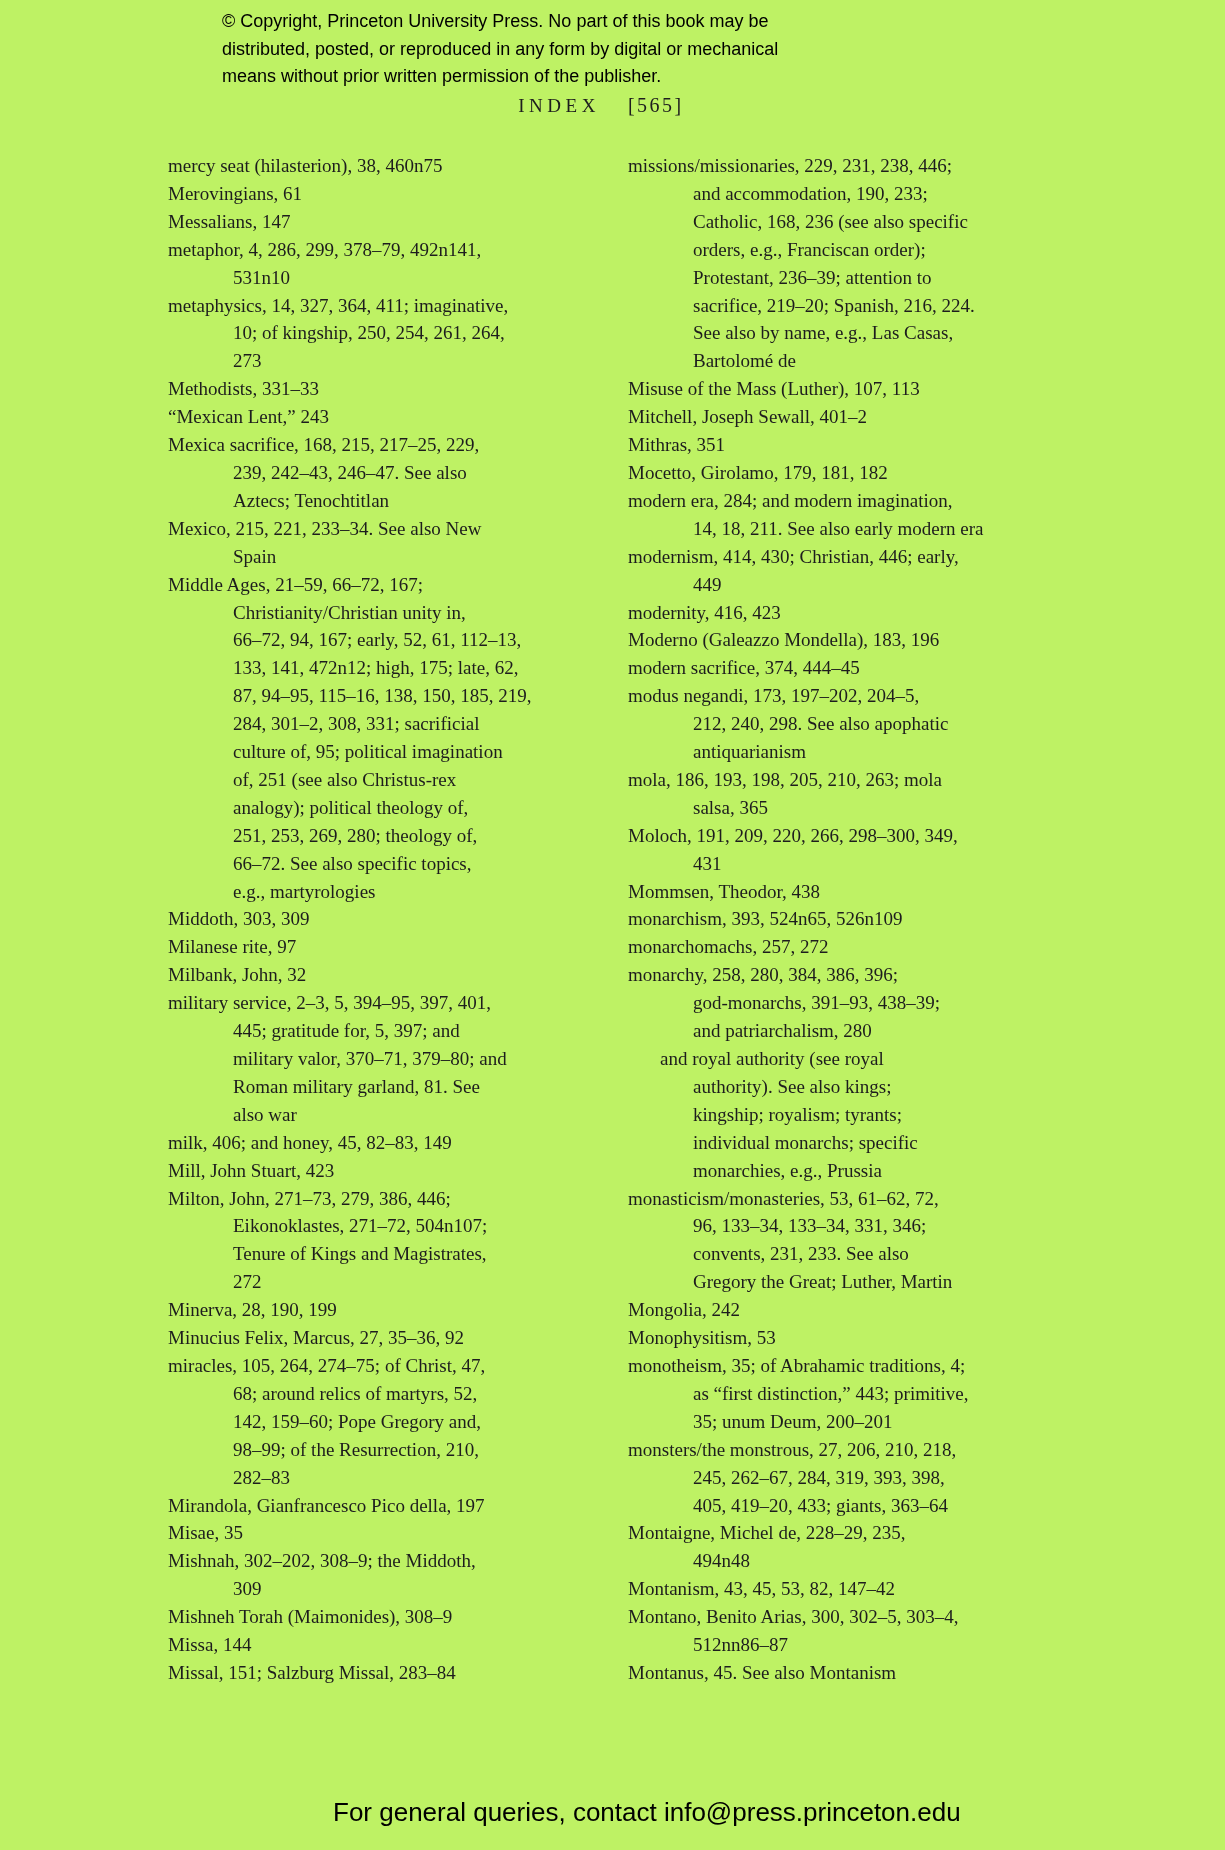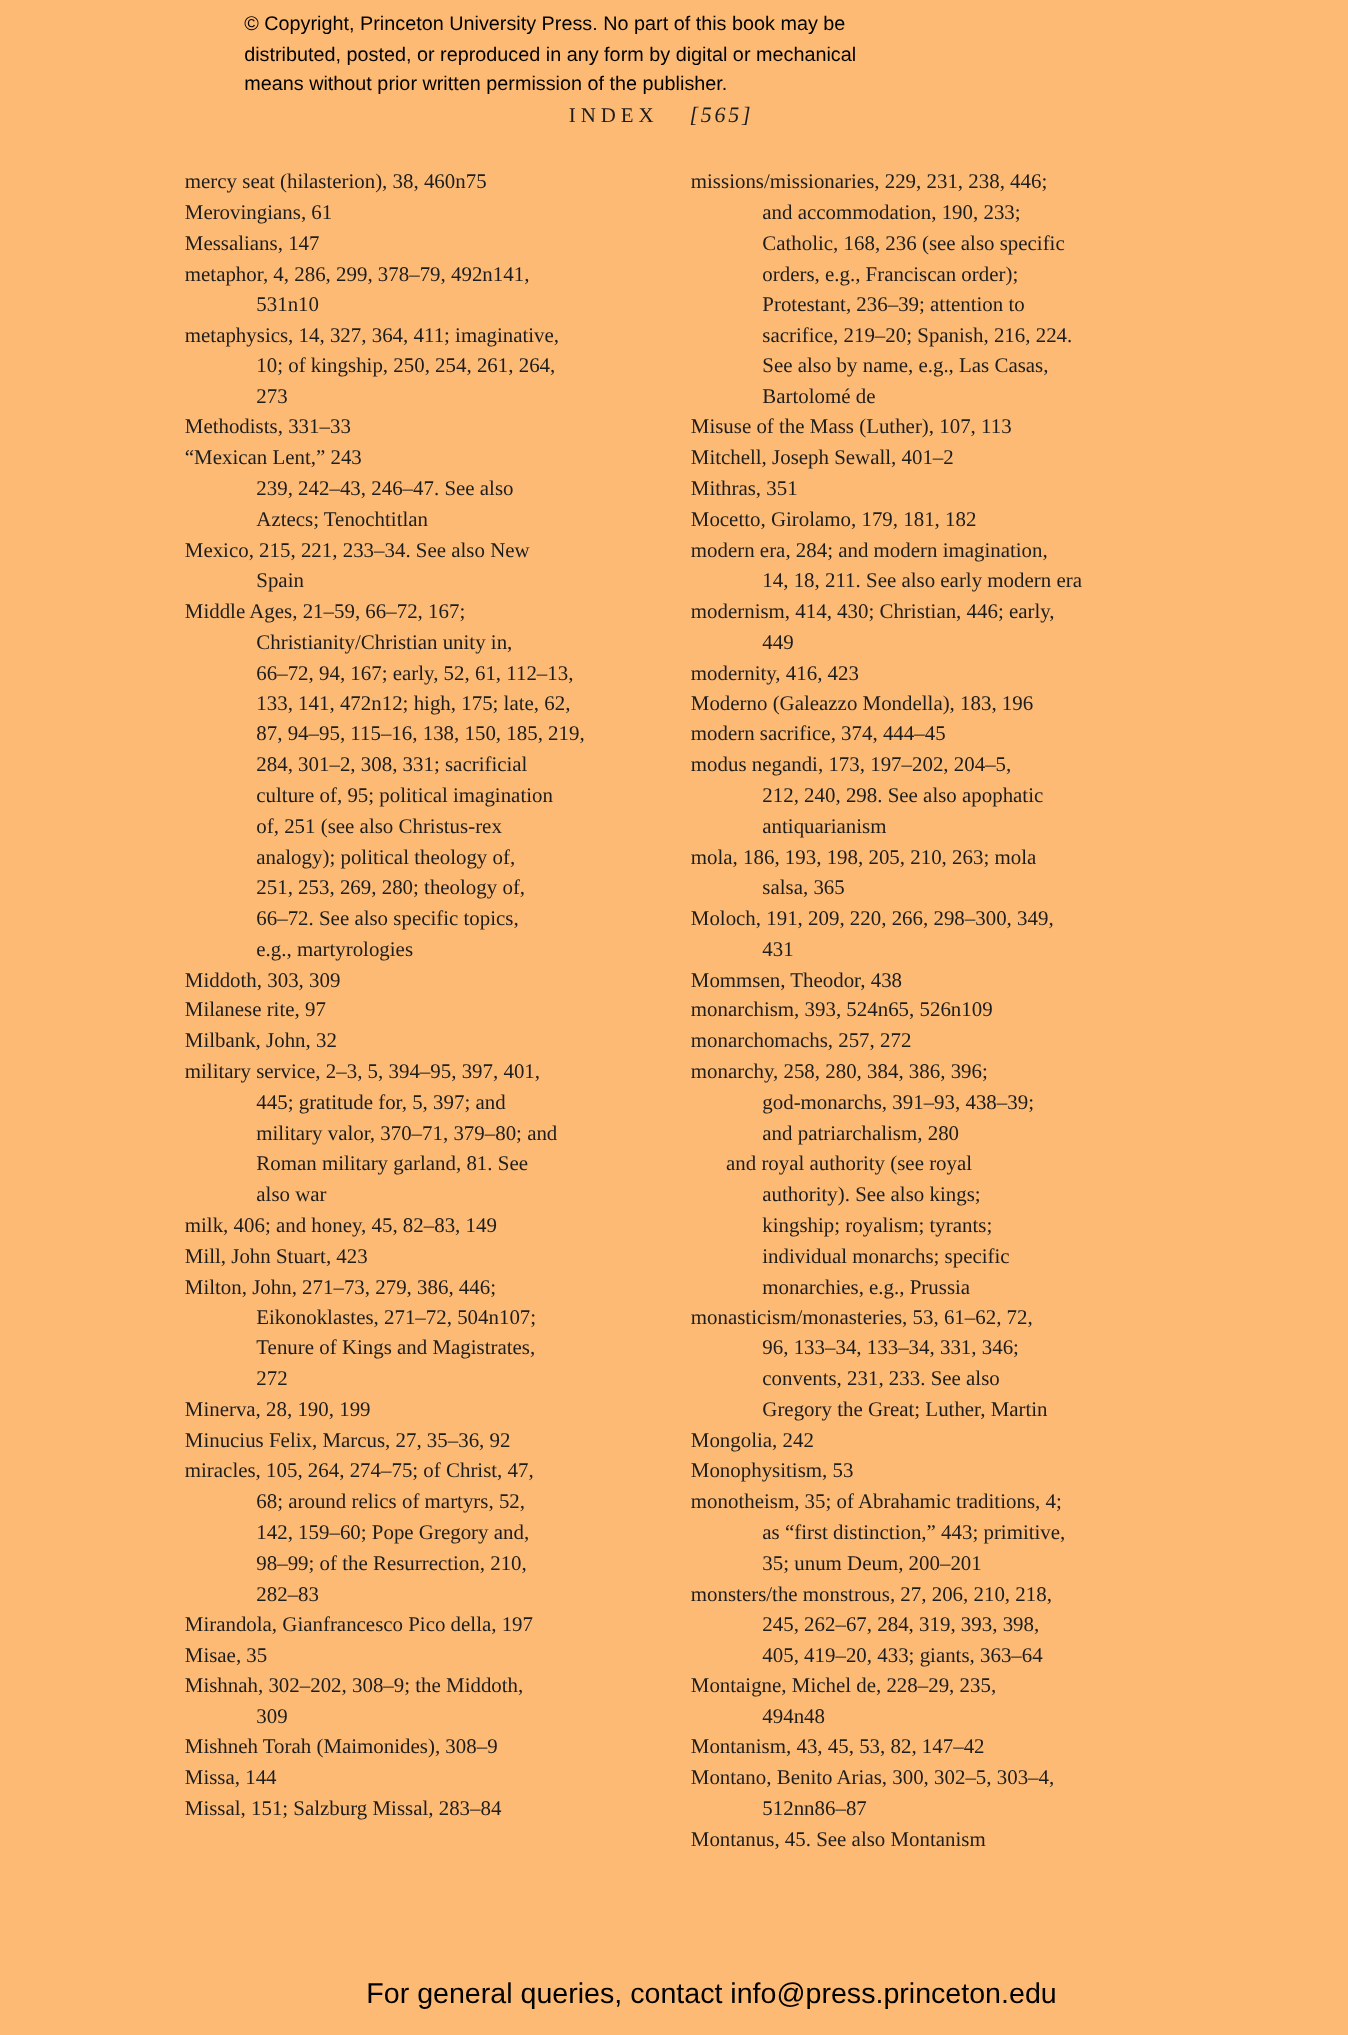--- a/index.html
+++ b/index.html
@@ -1,20 +1,20 @@
 <!DOCTYPE html>
 <html><head>
 <meta charset="utf-8">
 <style>
   html, body { margin: 0; padding: 0; background: #ffffff; }
   .page {
     position: relative;
     width: 1225px;
     height: 1850px;
-    background: #fdba74;
+    background: #bef264;
     overflow: hidden;
   }
   .copyright {
     position: absolute;
     left: 222px;
     top: 8px;
     font-family: "Liberation Sans", sans-serif;
     font-size: 18px;
     line-height: 27.5px;
     color: #000000;
@@ -31,21 +31,20 @@
     white-space: nowrap;
   }
   .rh-title {
     font-size: 19px;
     letter-spacing: 4.5px;
     margin-right: 24px;
   }
   .rh-page {
     font-size: 20px;
     letter-spacing: 2.5px;
-    font-style: italic;
   }
   .col {
     position: absolute;
     top: 152px;
     font-family: "Liberation Serif", serif;
     font-size: 19px;
     line-height: 27.9px;
     color: #1d1d1d;
     white-space: nowrap;
   }
@@ -85,20 +84,21 @@
       <div class="index-line ind-0"><span>mercy seat </span><span class="it">(hilasterion)</span><span>, 38, 460n75</span></div>
       <div class="index-line ind-0"><span>Merovingians, 61</span></div>
       <div class="index-line ind-0"><span>Messalians, 147</span></div>
       <div class="index-line ind-0"><span>metaphor, 4, 286, 299, 378–79, 492n141,</span></div>
       <div class="index-line ind-1"><span>531n10</span></div>
       <div class="index-line ind-0"><span>metaphysics, 14, 327, 364, 411; imaginative,</span></div>
       <div class="index-line ind-1"><span>10; of kingship, 250, 254, 261, 264,</span></div>
       <div class="index-line ind-1"><span>273</span></div>
       <div class="index-line ind-0"><span>Methodists, 331–33</span></div>
       <div class="index-line ind-0"><span>“Mexican Lent,” 243</span></div>
+      <div class="index-line ind-0"><span>Mexica sacrifice, 168, 215, 217–25, 229,</span></div>
       <div class="index-line ind-1"><span>239, 242–43, 246–47. </span><span class="it">See also</span></div>
       <div class="index-line ind-1"><span>Aztecs; Tenochtitlan</span></div>
       <div class="index-line ind-0"><span>Mexico, 215, 221, 233–34. </span><span class="it">See also</span><span> New</span></div>
       <div class="index-line ind-1"><span>Spain</span></div>
       <div class="index-line ind-0"><span>Middle Ages, 21–59, 66–72, 167;</span></div>
       <div class="index-line ind-1"><span>Christianity/Christian unity in,</span></div>
       <div class="index-line ind-1"><span>66–72, 94, 167; early, 52, 61, 112–13,</span></div>
       <div class="index-line ind-1"><span>133, 141, 472n12; high, 175; late, 62,</span></div>
       <div class="index-line ind-1"><span>87, 94–95, 115–16, 138, 150, 185, 219,</span></div>
       <div class="index-line ind-1"><span>284, 301–2, 308, 331; sacrificial</span></div>

